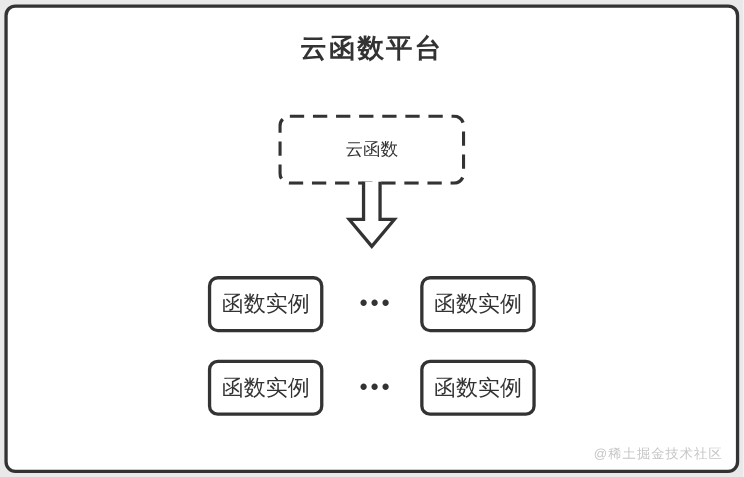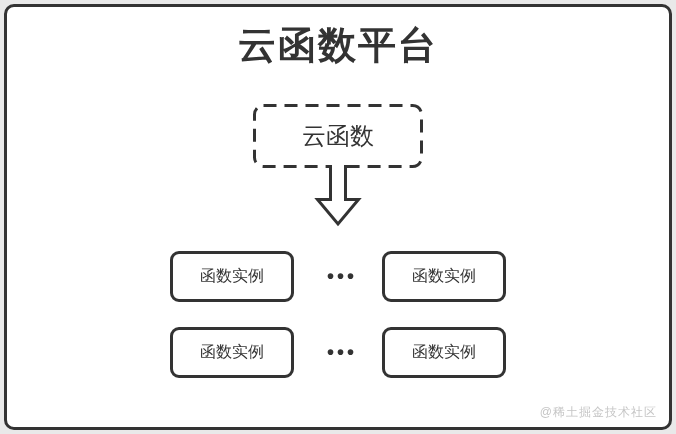--- a/index.html
+++ b/index.html
@@ -22,21 +22,21 @@
     position: absolute;
     left: 4px; top: 4px; right: 4px; bottom: 4px;
     background: var(--panel-bg);
     border: 3px solid var(--line);
     border-radius: 10px;
   }
   .title {
     position: absolute;
     top: 20px; left: 0; right: 0;
     text-align: center;
-    font-size: 38px;
+    font-size: 24px;
     font-weight: bold;
     letter-spacing: 2px;
     line-height: 36px;
     color: var(--text);
   }
   .cloud-box {
     position: absolute;
     top: 97px;
     left: 50%;
     transform: translateX(-50%);
@@ -47,21 +47,21 @@
     position: absolute;
     left: 0; top: 0;
     width: 100%; height: 100%;
   }
   .cloud-box .cloud-label {
     position: absolute;
     inset: 0;
     display: flex;
     align-items: center;
     justify-content: center;
-    font-size: 24px;
+    font-size: 16px;
     color: var(--text);
     font-family: Liberation Serif, serif;
   }
   .arrow-wrap {
     position: absolute;
     top: 158px;
     left: 50%;
     transform: translateX(-50%);
     width: 48px;
     height: 62px;
@@ -74,29 +74,29 @@
     flex-direction: column;
     align-items: center;
     gap: 25px;
   }
   .row {
     display: flex;
     align-items: center;
     gap: 30px;
   }
   .node {
-    width: 124px;
+    width: 105px;
     height: 51px;
     border: 3px solid var(--line);
     border-radius: 9px;
     background: var(--panel-bg);
     display: flex;
     align-items: center;
     justify-content: center;
-    font-size: 16px;
+    font-size: 20px;
     color: var(--text);
   }
   .dots {
     width: 28px;
     text-align: center;
     font-size: 20px;
     font-weight: bold;
     letter-spacing: 3px;
     text-indent: 3px;
     color: var(--text);

